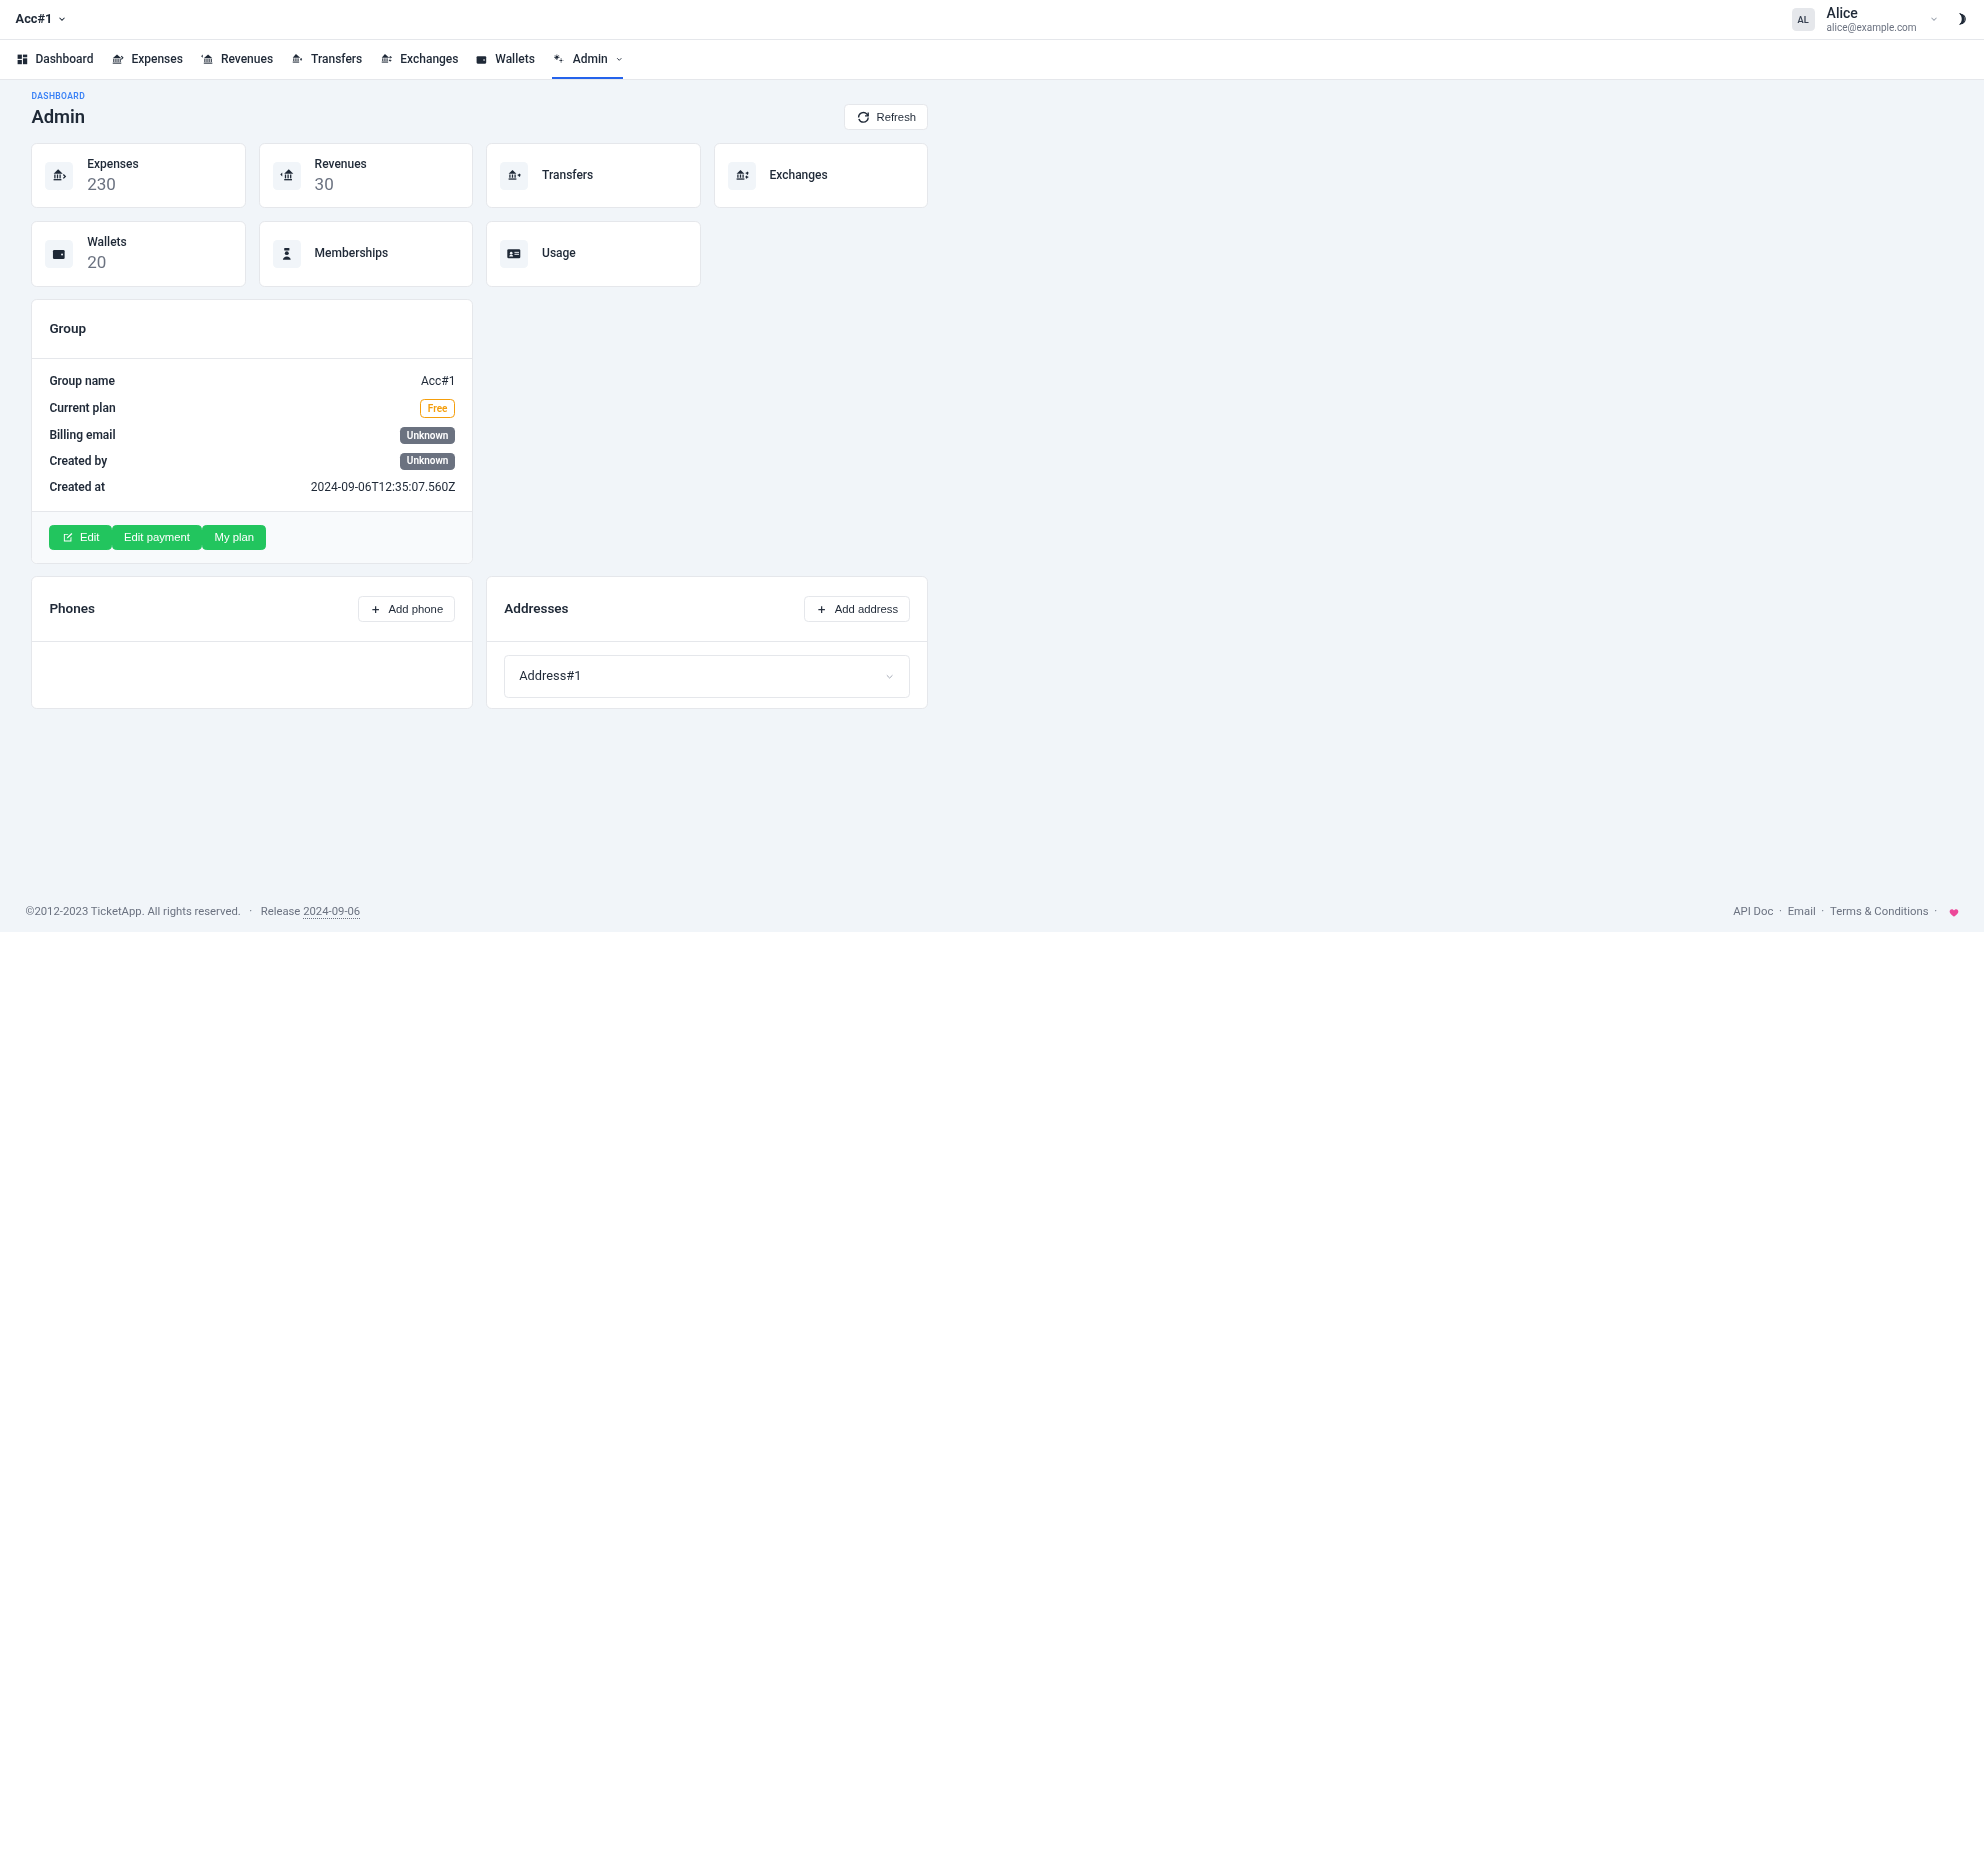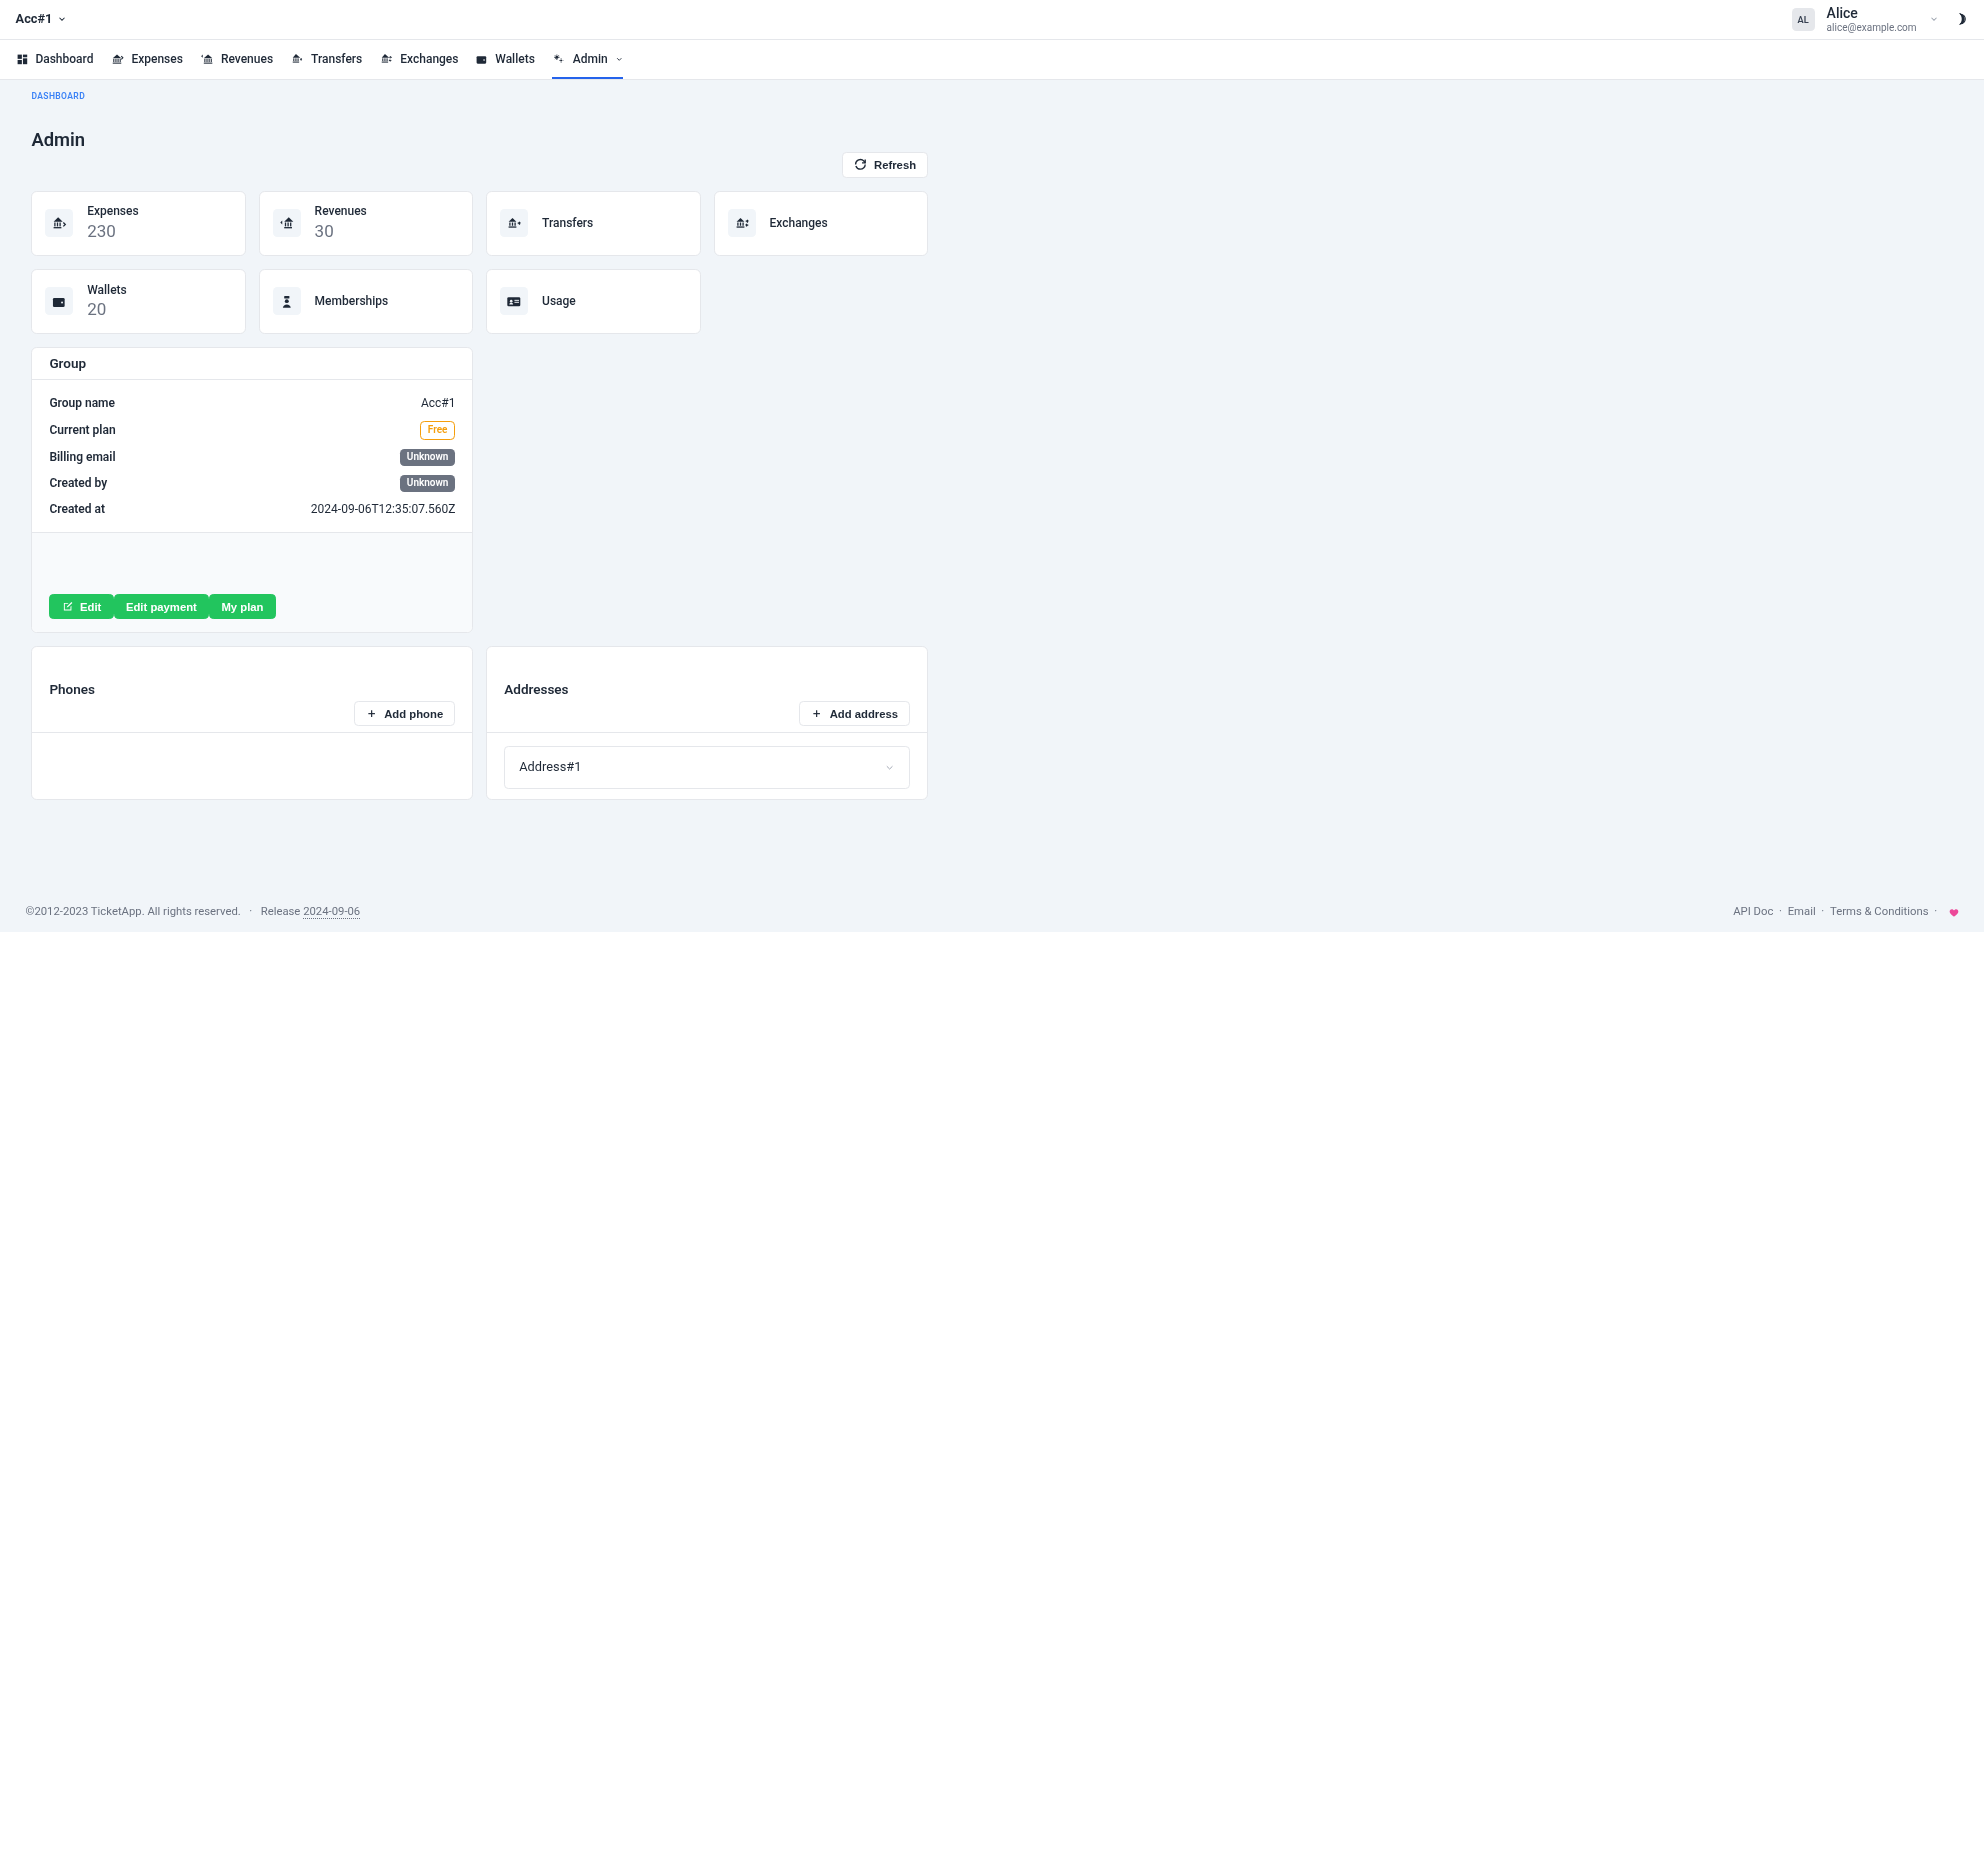--- a/index.html
+++ b/index.html
@@ -56,35 +56,35 @@
     padding-top: 2.1px;
   }
   .nav-item.active { border-bottom-color: var(--blue); }
 
   .content { flex: 1; background: var(--bg); padding: 10px 5.7px; }
   .content-inner { max-width: 937px; margin: 0 5.7px; padding: 0 20px; }
 
   .breadcrumb { font-size: 8.5px; letter-spacing: 0.4px; text-transform: uppercase; color: #3b82f6; font-weight: 600; margin-bottom: 1.4px; }
   .page-title-row { display: flex; align-items: center; justify-content: space-between; margin-bottom: 12.8px; }
   .page-title { font-size: 18.4px; font-weight: 600; }
-  .btn { display: inline-flex; align-items: center; gap: 7px; background: #fff; border: 0.7px solid var(--border); border-radius: 4.3px; padding: 5.7px 11.3px; font-size: 11.3px; font-weight: 700; cursor: pointer; color: var(--text); margin-top: 48px; }
+  .btn { display: inline-flex; align-items: center; gap: 7px; background: #fff; border: 0.7px solid var(--border); border-radius: 4.3px; padding: 5.7px 11.3px; font-size: 11.3px; font-weight: 400; cursor: pointer; color: var(--text); }
   .btn-green { background: var(--green); border-color: var(--green); color: #fff; }
 
   .grid-4 { display: grid; grid-template-columns: repeat(4, 1fr); gap: 12.8px; margin-bottom: 12.8px; }
   .card {
     background: #fff; border: 0.7px solid var(--border); border-radius: 5.7px;
   }
   .stat-card { padding: 12.8px; display: flex; align-items: center; gap: 14px; cursor: pointer; }
   .icon-box { width: 28px; height: 28px; background: #f1f5f9; border-radius: 4.3px; display: flex; align-items: center; justify-content: center; flex-shrink: 0; }
   .stat-meta { display: flex; flex-direction: column; line-height: 1.3; }
   .stat-label { font-size: 12px; font-weight: 500; }
   .stat-value { font-size: 17px; color: var(--text-muted); }
 
   .two-col { display: grid; grid-template-columns: 1fr 1fr; gap: 12.8px; margin-bottom: 12.8px; }
-  .panel-header { padding: 6px 17px; border-bottom: 0.7px solid var(--border); font-size: 13.5px; font-weight: 600; display:flex; align-items:center; justify-content: space-between;}
+  .panel-header { padding: 19px 17px; border-bottom: 0.7px solid var(--border); font-size: 13.5px; font-weight: 600; display:flex; align-items:center; justify-content: space-between;}
   .panel-body { padding: 10px 17px; }
   .panel-footer { padding: 12.8px 17px; background: #f8fafc; border-top: 0.7px solid var(--border); display: flex; gap: 0; border-radius: 0 0 5.7px 5.7px;}
 
   .kv-row { display: flex; justify-content: space-between; align-items: center; padding: 4.3px 0; font-size: 12px;}
   .kv-key { font-weight: 600; }
   .chip { display:inline-block; padding: 1.4px 7px; border-radius: 4.3px; font-size: 10px; font-weight:600; }
   .chip-yellow { border: 0.7px solid var(--yellow); color: var(--yellow); background: #fff; }
   .chip-gray { background: var(--gray-chip-bg); color: var(--gray-chip-text); }
 
   .address-item { border: 0.7px solid var(--border); border-radius: 4.3px; padding: 11.3px 14px; display:flex; justify-content: space-between; align-items:center; cursor:pointer; margin-top: 2.8px;}

